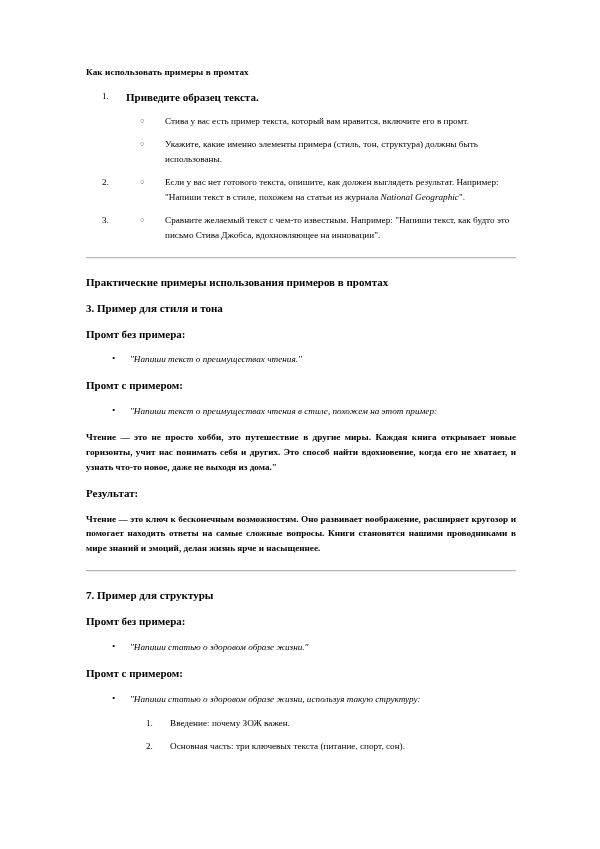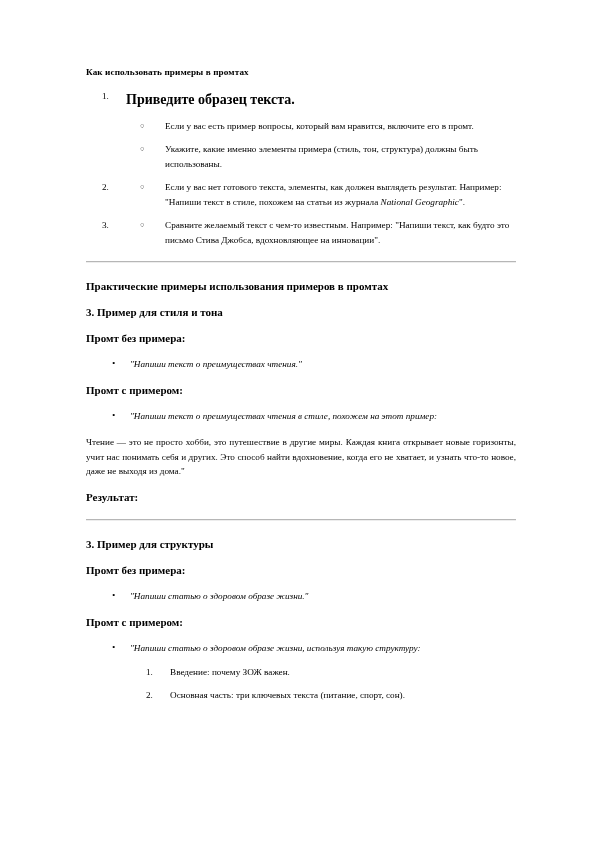--- a/index.html
+++ b/index.html
@@ -38,20 +38,21 @@
     font-size: 11px;
     font-weight: bold;
     line-height: 1.35;
     margin: 0 0 11px 0;
   }
   .para {
     font-size: 9.2px;
     line-height: 1.62;
     margin: 0 0 11px 0;
     text-align: justify;
+    font-weight: bold;
   }
   .para.last { margin-bottom: 13px; }
 
   
   .olist {
     list-style: none;
     margin: 0 0 0 0;
     padding: 0;
   }
   .olist > li {
@@ -60,21 +61,21 @@
     margin-bottom: 8px;
   }
   .olist > li > .num {
     position: absolute;
     left: 16px;
     top: 0;
     font-size: 9.2px;
     line-height: 1.55;
   }
   .olist > li > .lead {
-    font-size: 14px;
+    font-size: 11px;
     font-weight: bold;
     line-height: 1.55;
     display: block;
     margin-bottom: 8px;
   }
 
   
   .sublist {
     list-style: none;
     margin: 0;
@@ -158,35 +159,35 @@
   <div class="h-title">Как использовать примеры в промтах</div>
 
   <ol class="olist">
 
     <li>
       <span class="num">1.</span>
       <span class="lead">Приведите образец текста.</span>
       <ul class="sublist">
         <li>
           <span class="mark">○</span>
-          <span>Если у вас есть пример вопросы, который вам нравится, включите его в промт.</span>
+          <span>Стива у вас есть пример текста, который вам нравится, включите его в промт.</span>
         </li>
         <li>
           <span class="mark">○</span>
           <span>Укажите, какие именно элементы примера (стиль, тон, структура) должны быть использованы.</span>
         </li>
       </ul>
     </li>
 
     <li>
       <span class="num">2.</span>
       <ul class="sublist">
         <li>
           <span class="mark">○</span>
-          <span>Если у вас нет готового текста, элементы, как должен выглядеть результат. Например: "Напиши текст в стиле, похожем на статьи из журнала </span><span class="ital">National Geographic</span><span>".</span>
+          <span>Если у вас нет готового текста, опишите, как должен выглядеть результат. Например: "Напиши текст в стиле, похожем на статьи из журнала </span><span class="ital">National Geographic</span><span>".</span>
         </li>
       </ul>
     </li>
 
     <li>
       <span class="num">3.</span>
       <ul class="sublist">
         <li>
           <span class="mark">○</span>
           <span>Сравните желаемый текст с чем-то известным. Например: "Напиши текст, как будто это письмо Стива Джобса, вдохновляющее на инновации".</span>
@@ -217,24 +218,25 @@
     <li>
       <span class="mark">•</span>
       <span>"Напиши текст о преимуществах чтения в стиле, похожем на этот пример:</span>
     </li>
   </ul>
 
   <div class="para">Чтение — это не просто хобби, это путешествие в другие миры. Каждая книга открывает новые горизонты, учит нас понимать себя и других. Это способ найти вдохновение, когда его не хватает, и узнать что-то новое, даже не выходя из дома."</div>
 
   <div class="h-sub">Результат:</div>
 
+  <div class="para last">Чтение — это ключ к бесконечным возможностям. Оно развивает воображение, расширяет кругозор и помогает находить ответы на самые сложные вопросы. Книги становятся нашими проводниками в мире знаний и эмоций, делая жизнь ярче и насыщеннее.</div>
 
   <hr class="rule">
 
-  <div class="h-sub">3. Пример для структуры</div>
+  <div class="h-sub">7. Пример для структуры</div>
 
   <div class="h-sub">Промт без примера:</div>
 
   <ul class="dotlist">
     <li>
       <span class="mark">•</span>
       <span>"Напиши статью о здоровом образе жизни."</span>
     </li>
   </ul>
 

